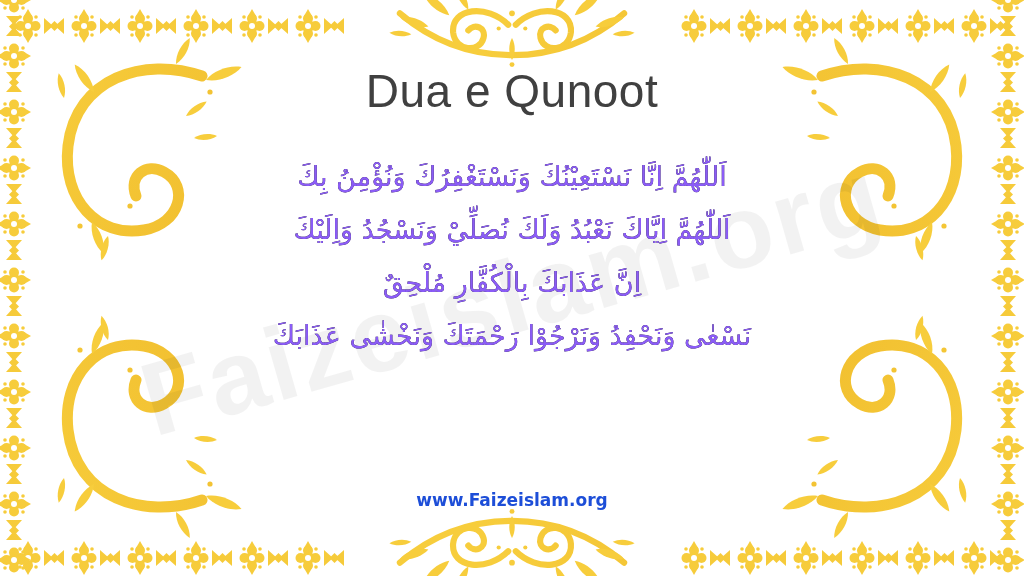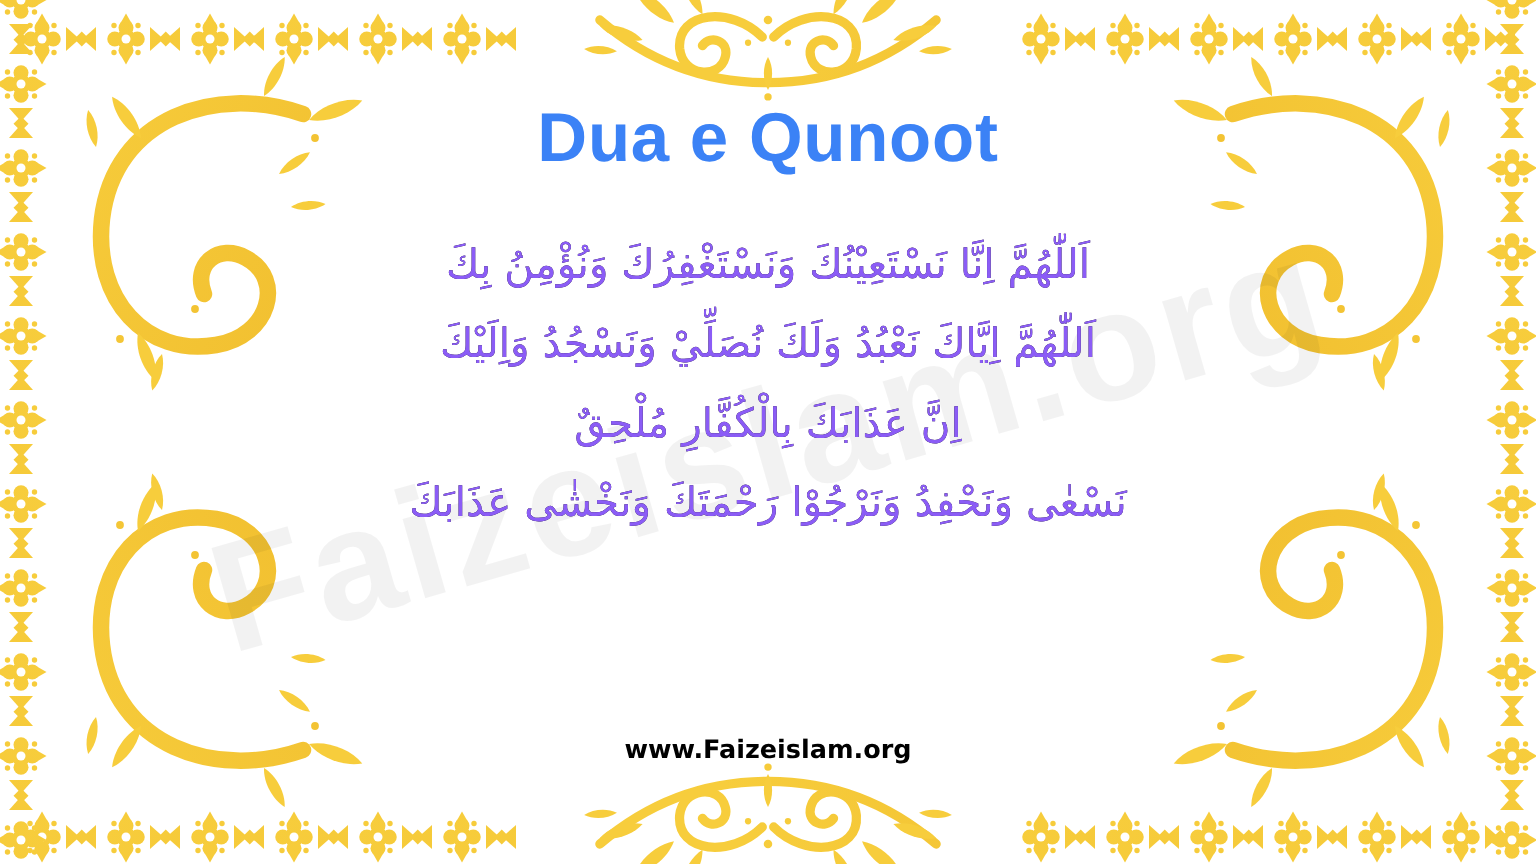--- a/index.html
+++ b/index.html
@@ -10,33 +10,33 @@
   .frame-svg{position:absolute;inset:0;width:1024px;height:576px;pointer-events:none;}
   .watermark{
     position:absolute;left:10px;top:238px;width:1004px;
     font-family:"Liberation Sans",sans-serif;font-weight:bold;
     font-size:104px;letter-spacing:3px;white-space:nowrap;text-align:center;
     color:rgba(0,0,0,0.05);transform:rotate(-16deg);transform-origin:50% 50%;
     user-select:none;
   }
   .title{
     position:absolute;top:64px;left:0;width:100%;margin:0;
-    text-align:center;font-size:46px;font-weight:bold;letter-spacing:.5px;
-    color:#3b82f6;
+    text-align:center;font-size:46px;font-weight:normal;letter-spacing:.5px;
+    color:#404040;
   }
   .dua{
     position:absolute;top:150px;left:110px;right:110px;
     direction:rtl;text-align:center;color:#8b5cf6;
     font-family:"DejaVu Sans",sans-serif;font-size:27px;
     text-shadow:0 0 .4px #131313;
   }
   .dua-line{height:53px;line-height:53px;white-space:nowrap;}
   .website{
     position:absolute;top:490px;left:0;width:100%;
-    text-align:center;font-size:17px;font-weight:bold;color:#000000;
+    text-align:center;font-size:17px;font-weight:bold;color:#1d4ed8;
     font-family:"DejaVu Sans",sans-serif;
   }
 </style>
 </head>
 <body>
 
 <div class="poster">
 
   <svg class="frame-svg" viewBox="0 0 1024 576" xmlns="http://www.w3.org/2000/svg">
     <defs>

